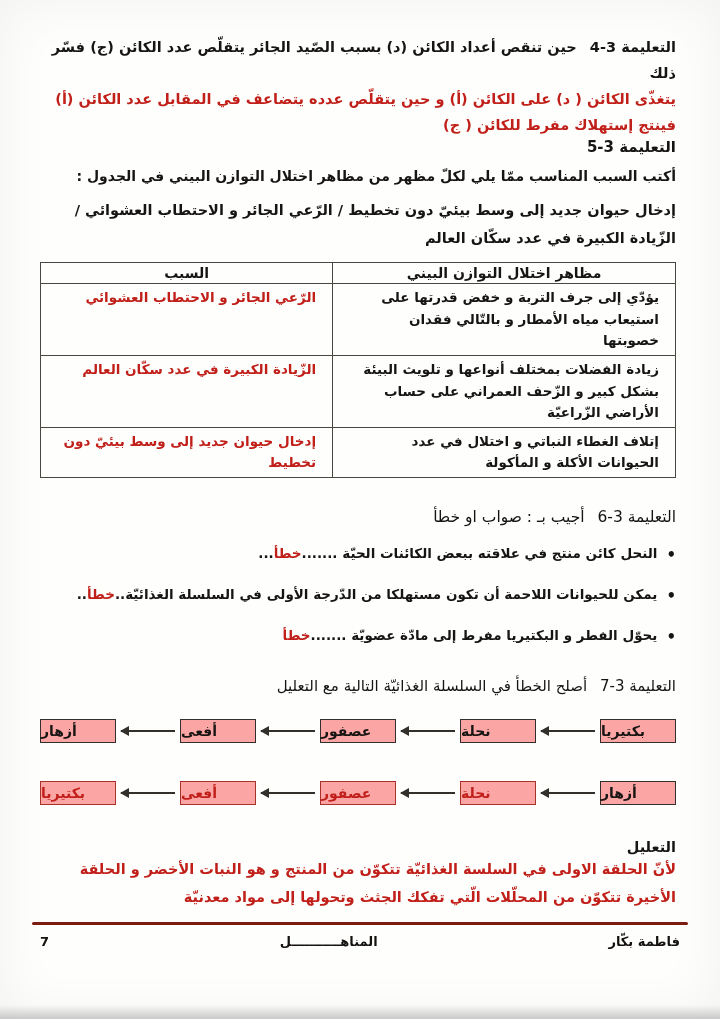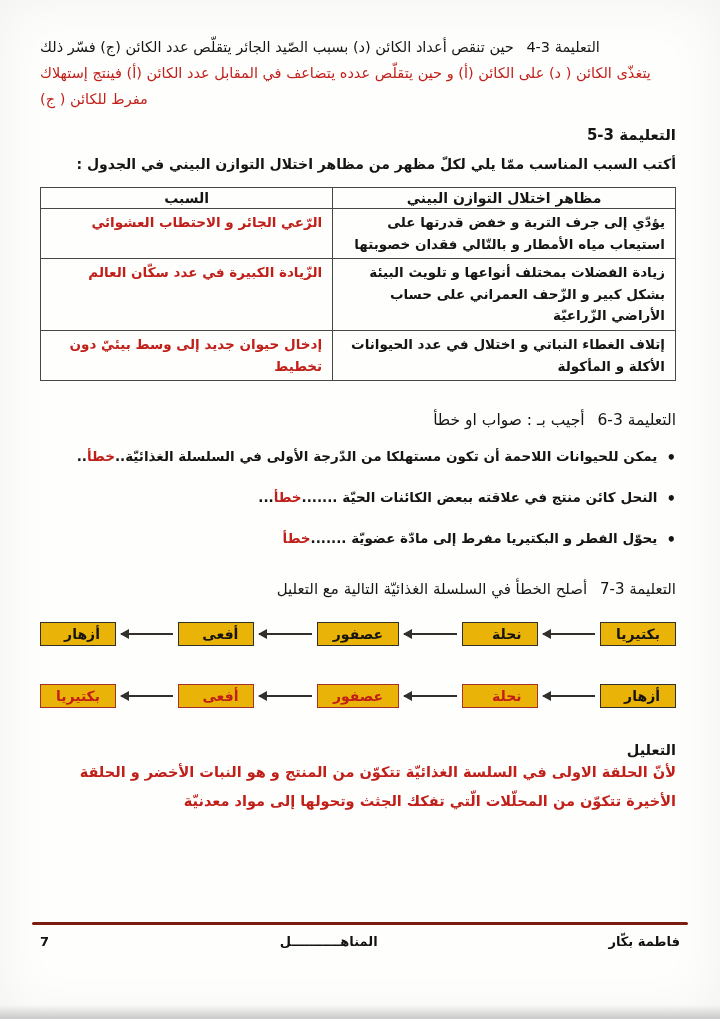--- a/index.html
+++ b/index.html
@@ -4,42 +4,42 @@
 <style>
   html,body{margin:0;padding:0}
   body{width:720px;height:1019px;background:#d9d9d7;font-family:"DejaVu Sans",sans-serif}
   .page{position:relative;width:720px;height:1019px;background:#fefefd;
         box-shadow:inset 0 0 55px rgba(0,0,0,.055);direction:rtl;color:#171513;
         padding:34px 44px 0 40px;box-sizing:border-box;overflow:hidden}
   .page::after{content:"";position:absolute;left:0;right:0;bottom:0;height:14px;
         background:linear-gradient(rgba(255,255,255,0),#c9c9c7)}
   p{margin:0}
   .red{color:#c1201a}
-  .sec34 p{font-size:14.5px;font-weight:400;line-height:1.8;text-align:left}
+  .sec34 p{font-size:14.5px;font-weight:700;line-height:1.8;text-align:right}
   .ttl{margin-left:8px}
-  .h-ins{font-size:15px;font-weight:700;margin-top:14px}
+  .h-ins{font-size:15px;font-weight:700;}
   .prompt{font-size:14px;font-weight:700;margin-top:9px;line-height:1.7}
   .options{font-size:14.5px;font-weight:700;margin-top:8px;line-height:1.9}
   table{width:100%;border-collapse:collapse;margin-top:10px}
-  td,th{border:1px solid #4a4642;font-weight:700;vertical-align:top;padding:3px 10px}
+  td,th{border:1px solid #4a4642;font-weight:700;vertical-align:top;padding:3px 16px}
   th{font-size:14px;padding:2px 10px;text-align:center}
   td{font-size:13.5px;line-height:1.6;text-align:right}
   .col-phen{width:54%}
   td.cause{color:#c1201a}
   .h36{font-size:15.5px;font-weight:400;margin-top:30px}
   .bullets{margin-top:12px}
   .bullet{display:flex;align-items:flex-start;font-size:13.5px;font-weight:700;
         margin:17px 0;line-height:1.6}
   .dot{margin-left:9px;flex:0 0 auto}
   .dot::before{content:"•";font-size:15px}
   .h37{font-size:15px;font-weight:400;margin-top:28px}
   .chain{display:flex;align-items:center;margin-top:24px}
   .chain.second{margin-top:38px}
-  .node{border:1.6px solid #33302c;padding:3px 15px;font-size:14px;font-weight:700;
-        min-width:76px;text-align:right;background:#eab308;flex:0 0 auto;box-sizing:border-box}
+  .node{border:1.6px solid #33302c;padding:3px 0;font-size:14px;font-weight:700;
+        min-width:76px;text-align:left;background:#fca5a5;flex:0 0 auto;box-sizing:border-box}
   .node.red{color:#c1201a;border-color:#a8322a}
   .link{flex:1 1 auto;height:2px;background:#33302c;position:relative;margin:0 5px}
   .link::before{content:"";position:absolute;left:-1px;top:-4.5px;width:0;height:0;
         border-top:5.5px solid transparent;border-bottom:5.5px solid transparent;
         border-right:9px solid #33302c}
   .just-label{font-size:14.5px;font-weight:700;margin-top:34px}
   .just-text{font-size:14.5px;font-weight:700;line-height:1.95;margin-top:0;text-align:right}
   .footer{position:absolute;left:0;right:0;top:922px;padding:0 32px}
   .rule{height:3px;background:#7d1b10;border-radius:2px}
   .footer-row{display:flex;justify-content:space-between;align-items:baseline;
@@ -54,20 +54,21 @@
     <p>
       <span class="ttl">التعليمة 3-4</span>
       <span>حين تنقص أعداد الكائن (د) بسبب الصّيد الجائر يتقلّص عدد الكائن (ج) فسّر ذلك</span>
     </p>
     <p class="red">يتغذّى الكائن ( د) على الكائن (أ) و حين يتقلّص عدده يتضاعف في المقابل عدد الكائن (أ) فينتج إستهلاك مفرط للكائن ( ج)</p>
   </div>
 
   <div>
     <p class="h-ins">التعليمة 3-5</p>
     <p class="prompt">أكتب السبب المناسب ممّا يلي لكلّ مظهر من مظاهر اختلال التوازن البيني في الجدول :</p>
+    <p class="options">إدخال حيوان جديد إلى وسط بيئيّ دون تخطيط  / الرّعي الجائر و الاحتطاب العشوائي / الزّيادة الكبيرة في عدد سكّان العالم</p>
 
     <table>
       <tbody>
           <tr>
         <th class="col-phen">مظاهر اختلال التوازن البيني</th>
         <th>السبب</th>
       </tr>
       <tr>
         <td>يؤدّي إلى جرف التربة و خفض قدرتها على استيعاب مياه الأمطار و بالتّالي فقدان خصوبتها</td>
         <td class="cause">الرّعي الجائر و الاحتطاب العشوائي</td>
@@ -87,27 +88,27 @@
   <div>
     <p class="h36">
       <span class="ttl">التعليمة 3-6</span>
       <span>أجيب بـ : صواب او خطأ</span>
     </p>
 
     <div class="bullets">
       <div class="bullet">
         <span class="dot"></span>
         <span>
-          <span>يمكن للحيوانات اللاحمة أن تكون مستهلكا من الدّرجة الأولى في السلسلة الغذائيّة..</span><span class="red">خطأ</span><span>..</span>
+          <span>النحل كائن منتج في علاقته ببعض الكائنات الحيّة .......</span><span class="red">خطأ</span><span>...</span>
         </span>
       </div>
       <div class="bullet">
         <span class="dot"></span>
         <span>
-          <span>النحل كائن منتج في علاقته ببعض الكائنات الحيّة .......</span><span class="red">خطأ</span><span>...</span>
+          <span>يمكن للحيوانات اللاحمة أن تكون مستهلكا من الدّرجة الأولى في السلسلة الغذائيّة..</span><span class="red">خطأ</span><span>..</span>
         </span>
       </div>
       <div class="bullet">
         <span class="dot"></span>
         <span>
           <span>يحوّل الفطر و البكتيريا مفرط إلى مادّة عضويّة .......</span><span class="red">خطأ</span><span></span>
         </span>
       </div>
     </div>
   </div>

